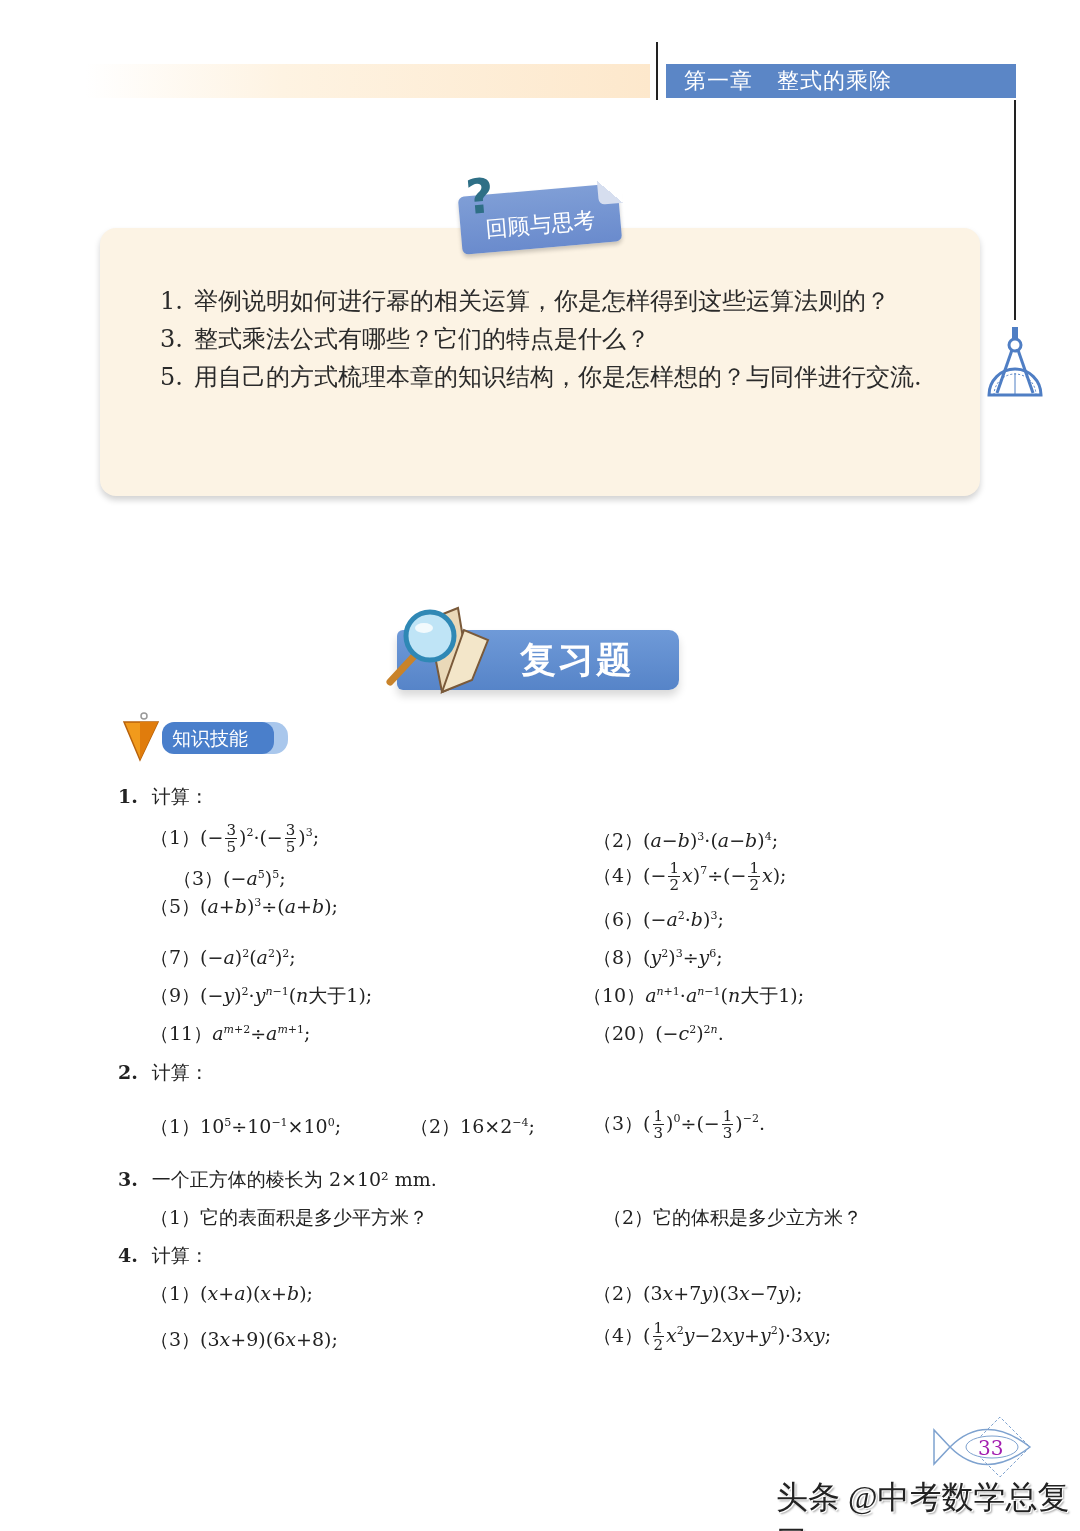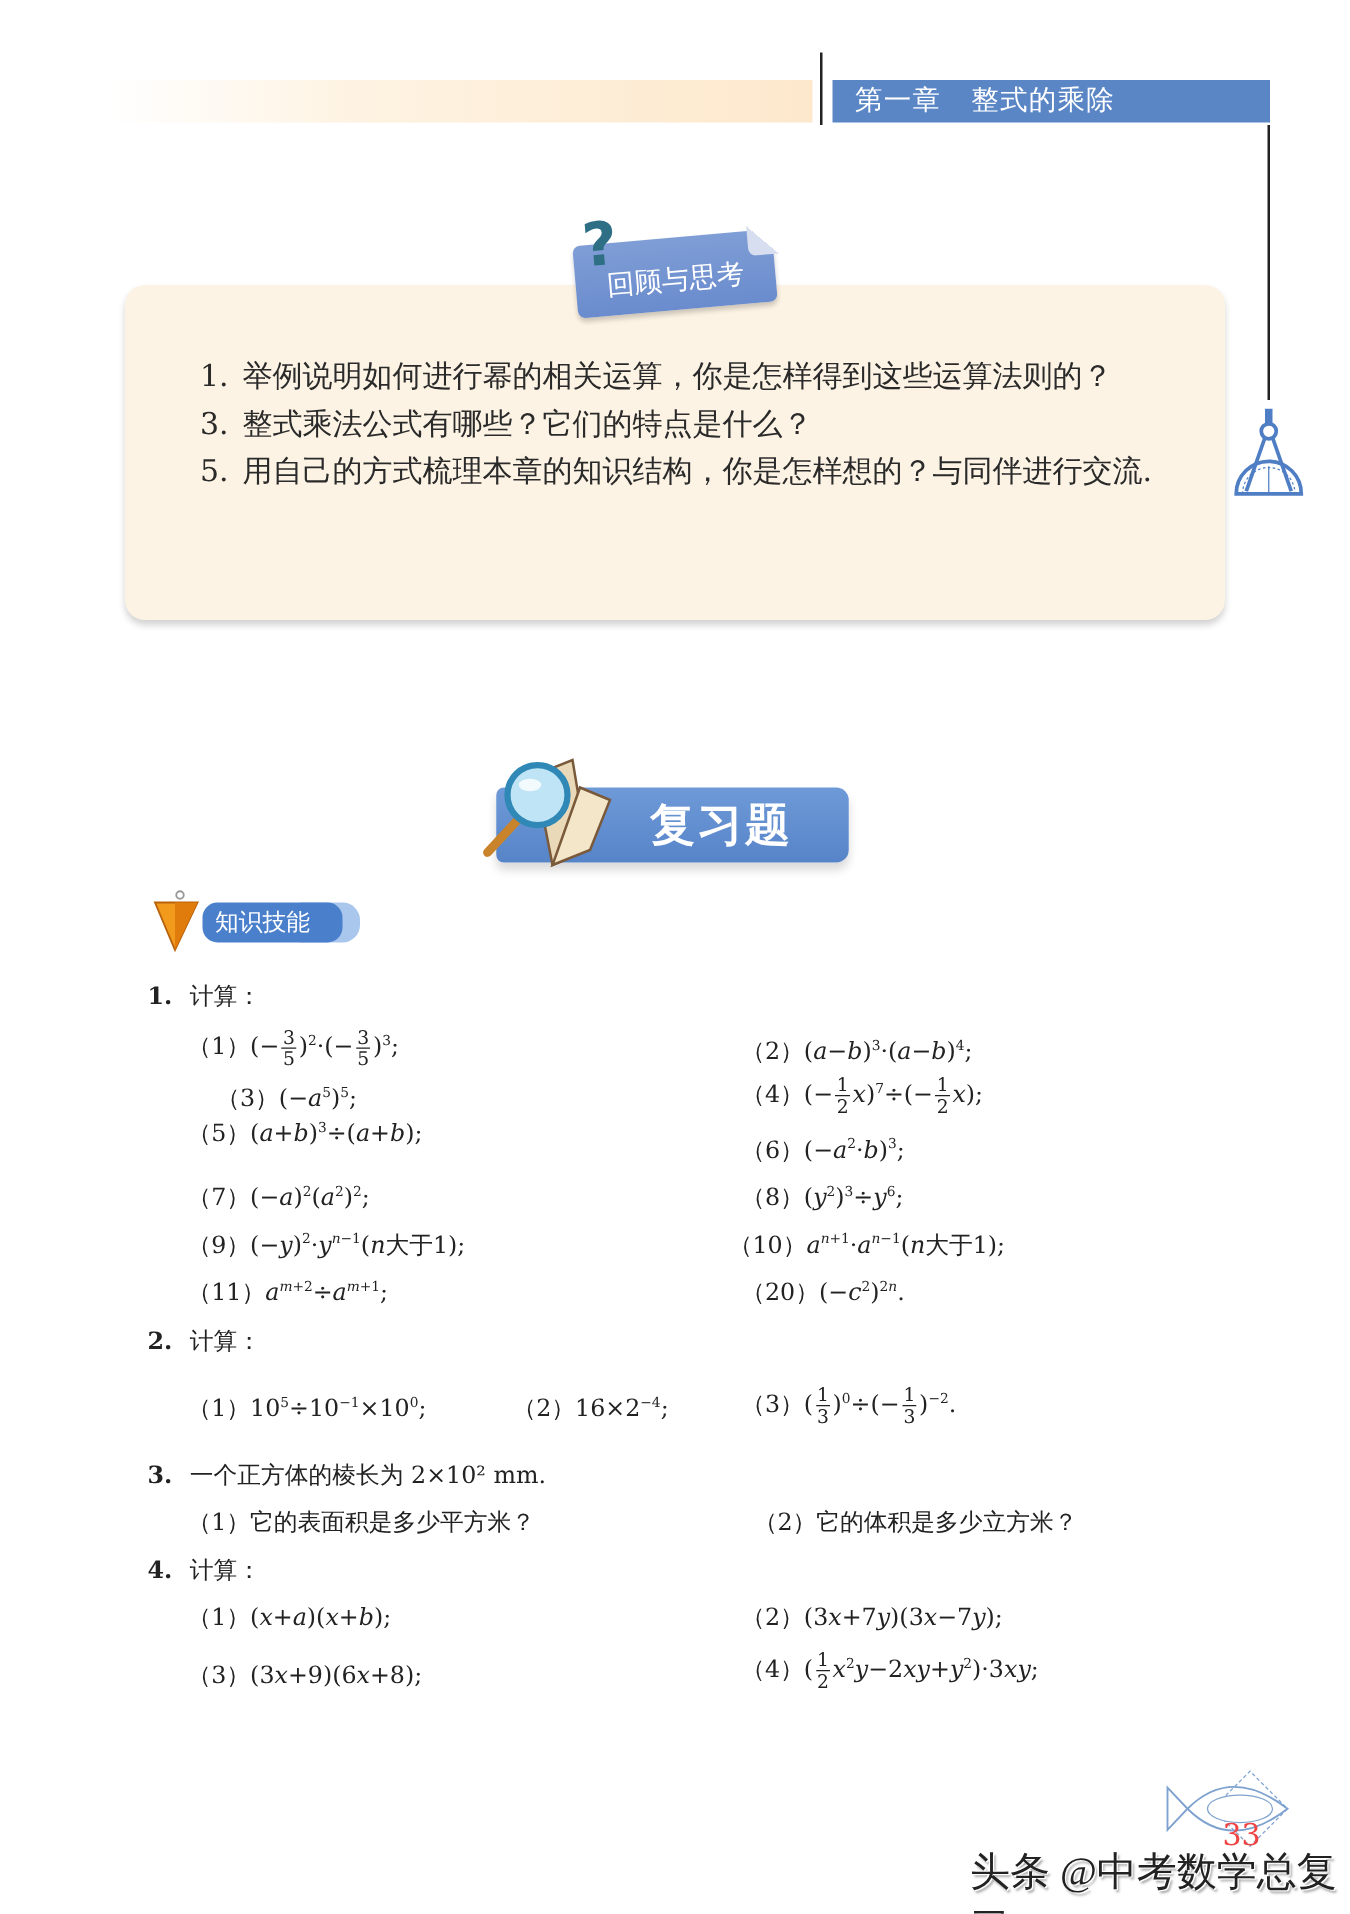--- a/index.html
+++ b/index.html
@@ -88,21 +88,21 @@
   .q-head b { font-family: "DejaVu Serif", serif; font-weight: bold; margin-right: 14px; }
   .item { font-size: 19px; white-space: nowrap; }
   .item i { font-style: italic; }
   .item sup { font-size: 11px; }
   .frac { display: inline-block; vertical-align: middle; text-align: center; font-size: 15px; line-height: 16px; margin: 0 2px; }
   .frac span { display: block; }
   .frac .n { border-bottom: 1px solid #222; padding: 0 1px; }
 
   
   .fish { left: 930px; top: 1412px; width: 110px; height: 70px; }
-  .pagenum { left: 978px; top: 1436px; font-size: 24px; color: #ef4444; margin-top: 18px; }
+  .pagenum { left: 978px; top: 1436px; font-size: 20px; color: #a21caf; }
   .watermark {
     left: 776px; top: 1476px; font-size: 32px; color: #222;
     font-family: Liberation Serif, serif;
     text-shadow: 1px 1px 0 #fff, -1px -1px 0 #fff, 2px 2px 2px rgba(0,0,0,0.35);
   }
 </style>
 </head>
 <body>
 
 <div class="abs hdr-band"></div>

